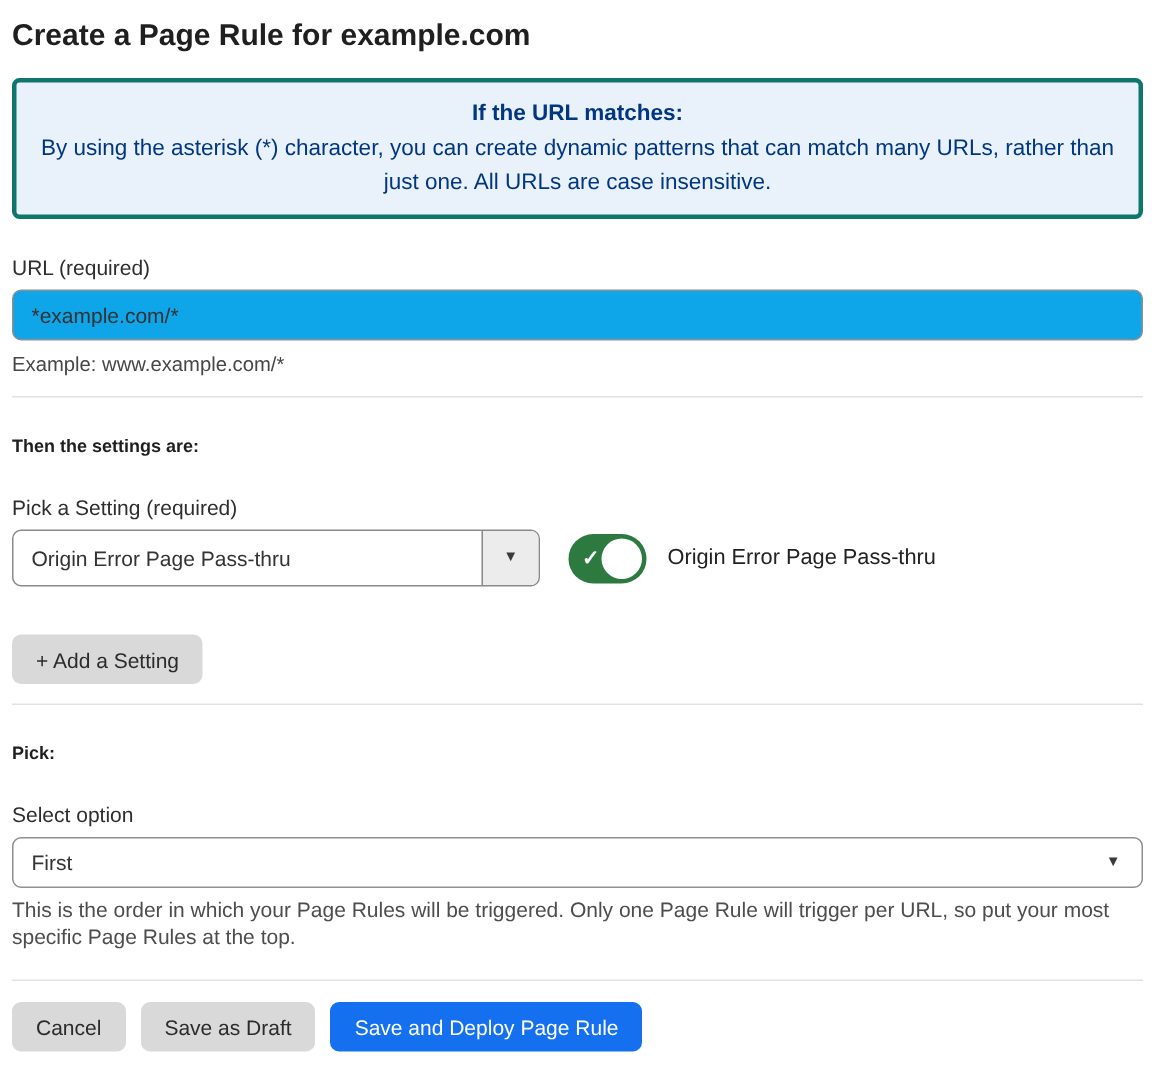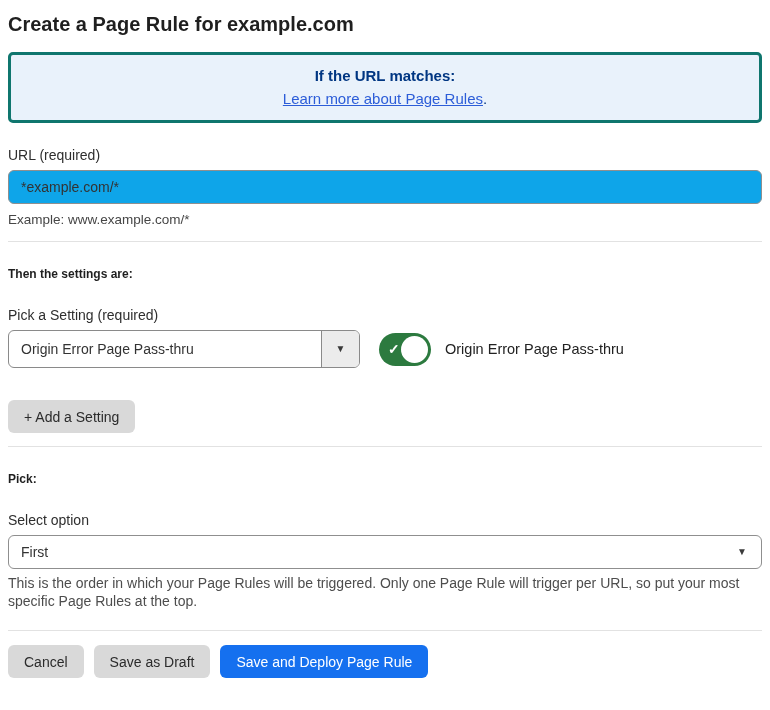--- a/index.html
+++ b/index.html
@@ -197,21 +197,21 @@
 </style>
 </head>
 <body>
 
 
 
 <h1 class="page-title">Create a Page Rule for example.com</h1>
 
 <div class="info-box">
   <div class="info-heading">If the URL matches:</div>
-  <div><span class="info-link">Learn more about Page Rules</span><span>.</span></div>
+  <div>By using the asterisk (*) character, you can create dynamic patterns that can match many URLs, rather than just one. All URLs are case insensitive.</div>
 </div>
 
 <div class="field-label">URL (required)</div>
 <input class="text-input" type="text" value="*example.com/*" style="">
 <div class="helper-text">Example: www.example.com/*</div>
 
 <hr class="divider">
 
 <div class="section-heading">Then the settings are:</div>
 

